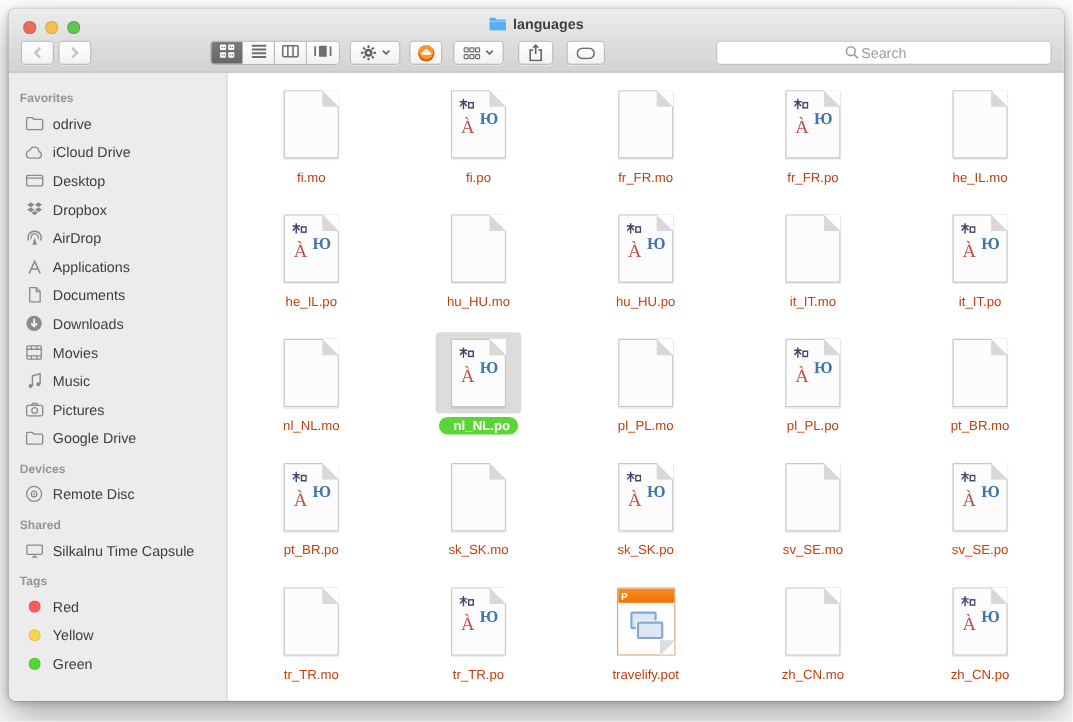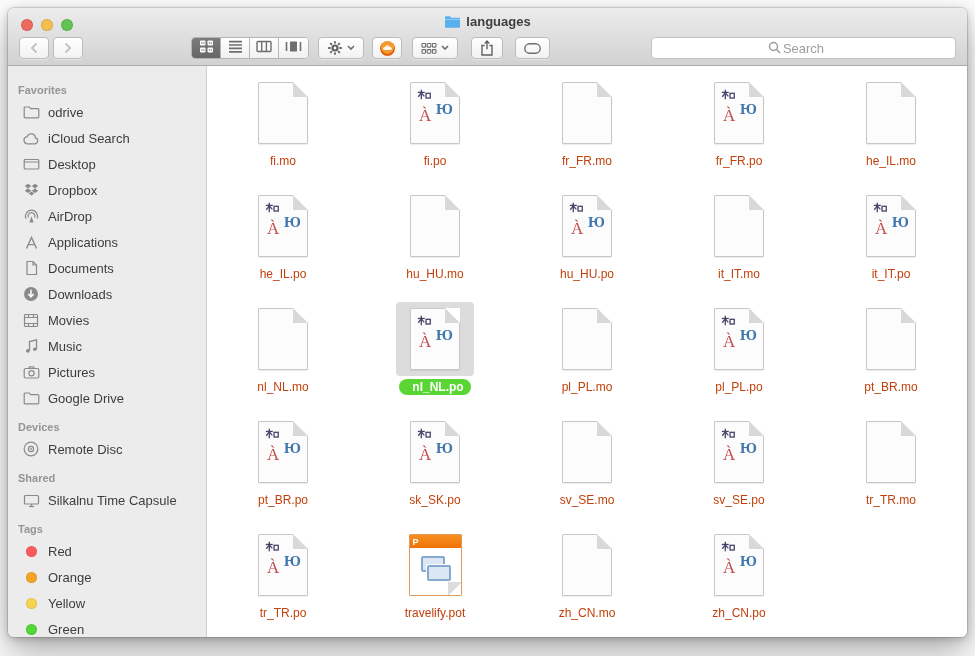--- a/index.html
+++ b/index.html
@@ -240,21 +240,21 @@
             </svg>
           </span>
           <span>odrive</span>
         </div>
         <div class="sb-item">
           <span class="sb-ic">
             <svg xmlns="http://www.w3.org/2000/svg" width="18" height="13" viewBox="0 0 18 13">
               <path d="M4.8 11.8h8.1a3 3 0 0 0 .5-5.9A4.2 4.2 0 0 0 5.2 4.7a3.6 3.6 0 0 0-.4 7.1z" stroke="#8a8a8a" fill="none" stroke-width="1.2"></path>
             </svg>
           </span>
-          <span>iCloud Search</span>
+          <span>iCloud Drive</span>
         </div>
         <div class="sb-item">
           <span class="sb-ic">
             <svg xmlns="http://www.w3.org/2000/svg" width="17" height="14" viewBox="0 0 17 14">
               <rect x="1.2" y="2.5" width="14.6" height="9.5" rx="1" stroke="#8a8a8a" fill="none" stroke-width="1.2"></rect>
               <path d="M1.2 5h14.6" stroke="#8a8a8a" stroke-width="1.2"></path>
             </svg>
           </span>
           <span>Desktop</span>
         </div>
@@ -383,26 +383,20 @@
         </div>
         <div class="sb-title">Tags</div>
         <div class="sb-item">
           <span class="sb-ic">
             <span class="dot" style="background:#fc5b5c"></span>
           </span>
           <span>Red</span>
         </div>
         <div class="sb-item">
           <span class="sb-ic">
-            <span class="dot" style="background:#f7a325"></span>
-          </span>
-          <span>Orange</span>
-        </div>
-        <div class="sb-item">
-          <span class="sb-ic">
             <span class="dot" style="background:#f7d44d"></span>
           </span>
           <span>Yellow</span>
         </div>
         <div class="sb-item">
           <span class="sb-ic">
             <span class="dot" style="background:#52d735"></span>
           </span>
           <span>Green</span>
         </div>
@@ -593,20 +587,26 @@
                       <path d="M4 3.6 1.2 7.2"></path>
                       <path d="M4 3.6 6.8 6.8"></path>
                       <rect x="8.4" y="4" width="3.9" height="4.4"></rect>
                     </g>
                   </svg></span>
                 <span class="pg-lat">À</span>
                 <span class="pg-cyr">Ю</span>
               </div>
             </div>
             <div class="filename">pt_BR.po</div>
+          </div>
+          <div class="cell">
+            <div class="iconbox">
+              <div class="page"></div>
+            </div>
+            <div class="filename">sk_SK.mo</div>
           </div>
           <div class="cell">
             <div class="iconbox">
               <div class="page">
                 <span class="pg-cjk"><svg xmlns="http://www.w3.org/2000/svg" width="14" height="14" viewBox="0 0 13 13">
                     <g stroke="#43436b" stroke-width="1.2" fill="none">
                       <path d="M0.8 3.2H7.2"></path>
                       <path d="M4 0.8V9.5"></path>
                       <path d="M4 3.6 1.2 7.2"></path>
                       <path d="M4 3.6 6.8 6.8"></path>

